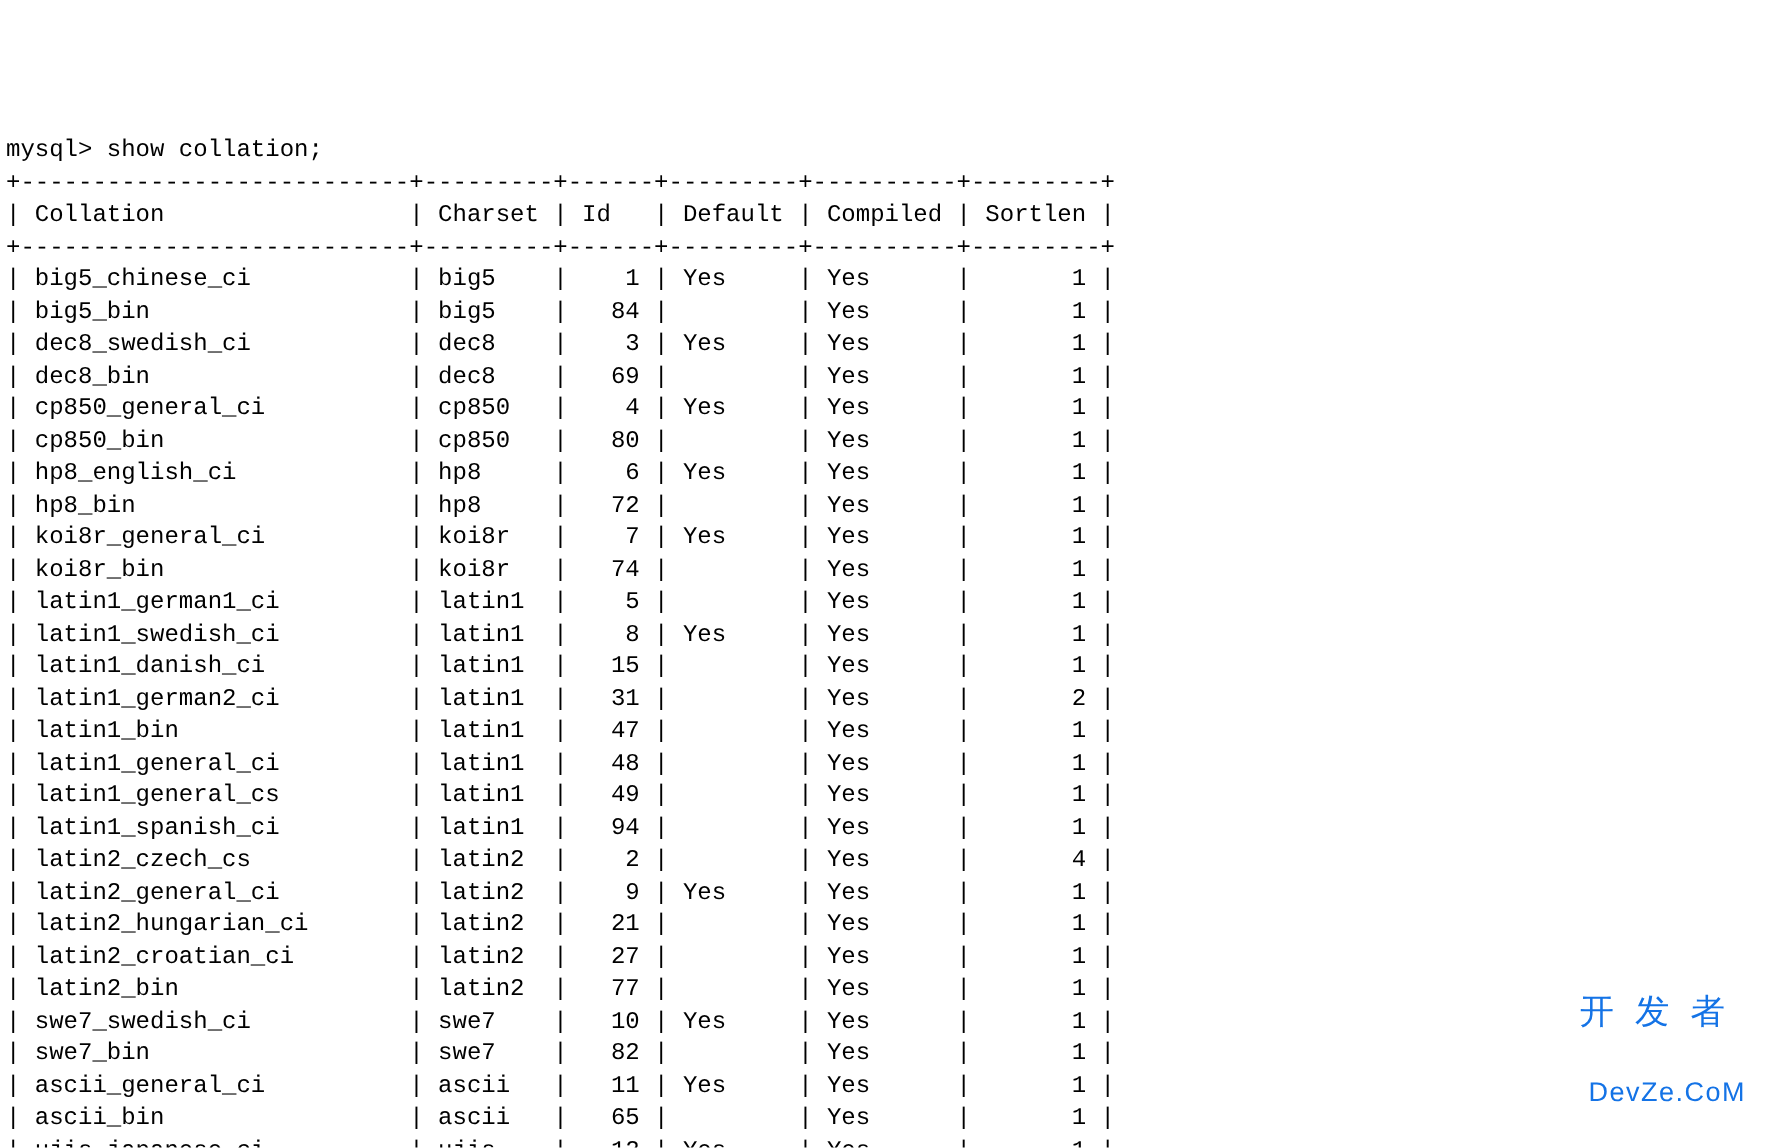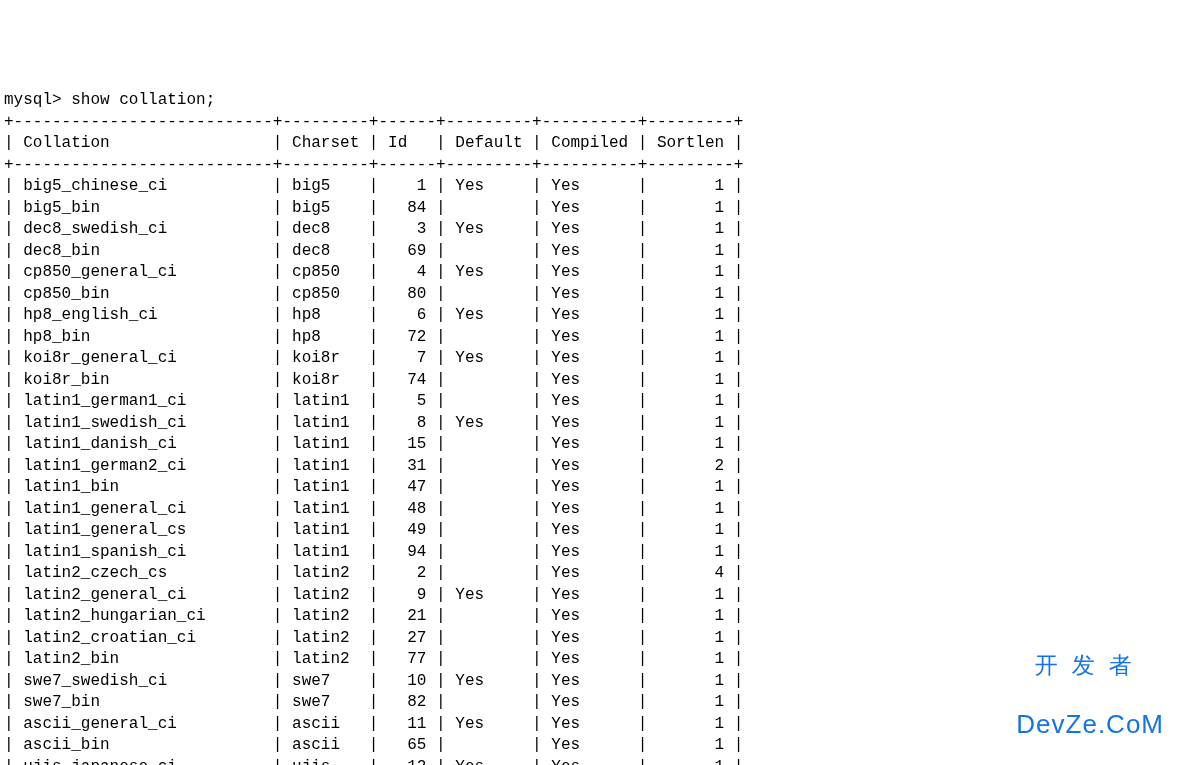--- a/index.html
+++ b/index.html
@@ -15,31 +15,31 @@
     width: 1180px;
     height: 765px;
     box-sizing: border-box;
     overflow: hidden;
   }
   .watermark {
     position: absolute;
     right: 16px;
     bottom: 10px;
     font-family: "Microsoft YaHei", sans-serif;
-    text-align: center;
+    text-align: right;
     line-height: 1.05;
   }
   .watermark .line1 {
     color: #1473e6;
     font-size: 23px;
     letter-spacing: 14px;
   }
   .watermark .line2 {
     color: #1473e6;
-    font-size: 26px;
+    font-size: 18px;
     letter-spacing: 1px;
   }
   #terminal-output {
     display: block;
   }
 </style>
 </head>
 <body>
 
 

